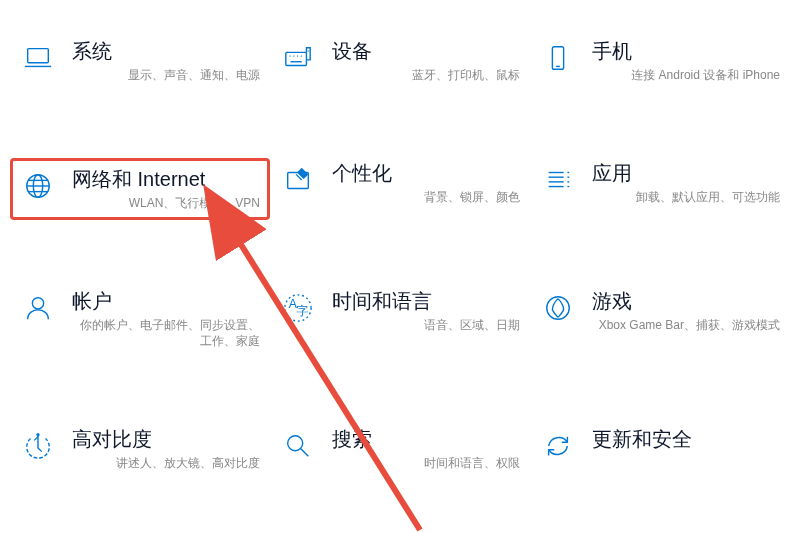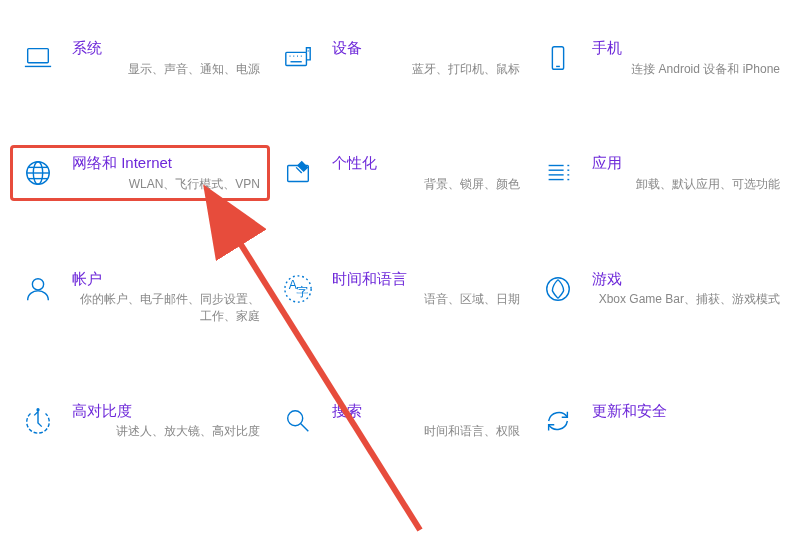--- a/index.html
+++ b/index.html
@@ -26,20 +26,21 @@
       display: flex;
       align-items: flex-start;
       padding: 8px 10px;
       cursor: pointer;
       position: relative;
     }
     .settings-item.highlighted {
       border: 3px solid #e74c3c;
       border-radius: 4px;
       padding: 5px 7px;
+      margin-top: 6px;
     }
     .icon-wrap {
       width: 36px;
       height: 36px;
       flex-shrink: 0;
       margin-right: 16px;
       margin-top: 2px;
       display: flex;
       align-items: center;
       justify-content: center;
@@ -49,22 +50,22 @@
       height: 30px;
       stroke: #0078d4;
       fill: none;
       stroke-width: 1.5;
     }
     .text-wrap {
       flex: 1;
       min-width: 0;
     }
     .item-title {
-      font-size: 15px;
-      color: #6d28d9;
+      font-size: 20px;
+      color: #0f172a;
       margin-bottom: 3px;
       line-height: 1.3;
     }
     .item-desc {
       font-size: 12px;
       color: #888888;
       line-height: 1.4;
       text-align: right;
     }
     .arrow-overlay {

